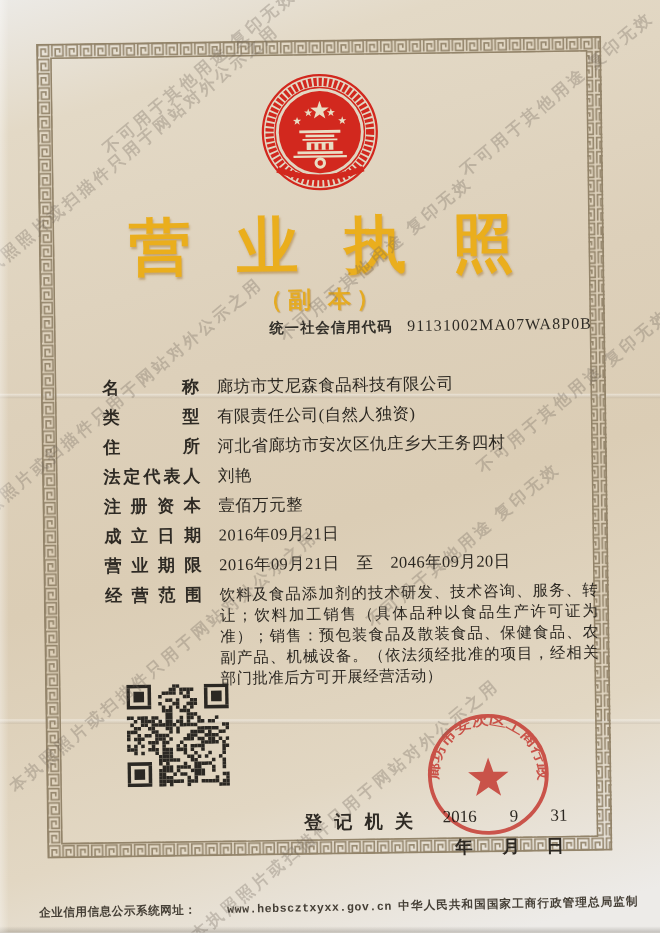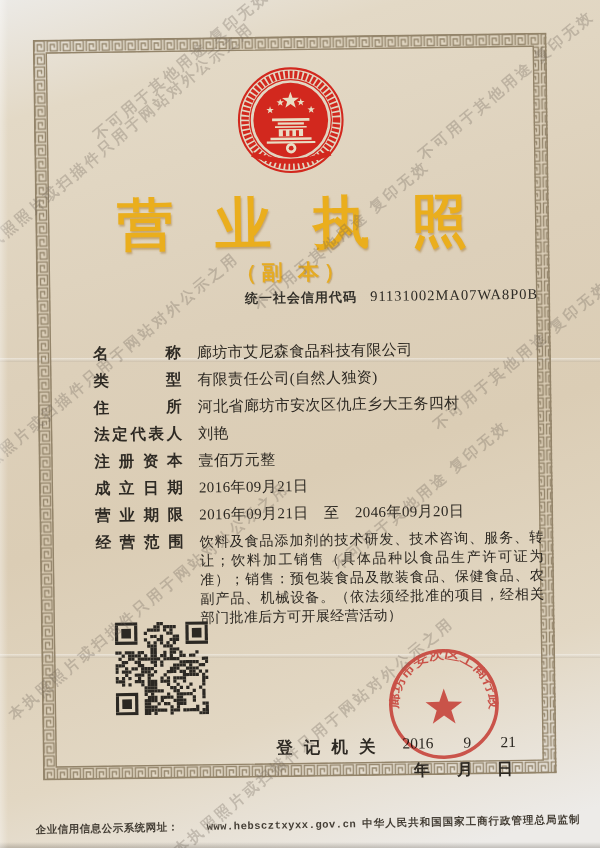--- a/index.html
+++ b/index.html
@@ -461,21 +461,21 @@
               <rect x="86.4" y="89.60000000000001" width="3.2" height="3.2" fill="#2b2823"></rect>
               <rect x="89.60000000000001" y="89.60000000000001" width="3.2" height="3.2" fill="#2b2823"></rect>
             </svg>
         </div>
 
         <div class="reg-label">登记机关</div>
 
         <div class="date-row">
           <span style="left:360px;">2016</span>
           <span style="left:421px;">9</span>
-          <span style="left:458px;">21</span>
+          <span style="left:458px;">31</span>
         </div>
         <div class="ymd-row">
           <span style="left:371px;">年</span>
           <span style="left:414px;">月</span>
           <span style="left:454px;">日</span>
         </div>
 
         <div class="seal">
           <svg width="116" height="116" viewBox="-60 -60 120 120" aria-hidden="true">
             <circle r="55" fill="none" stroke="#c53a32" stroke-width="3.6"></circle>

